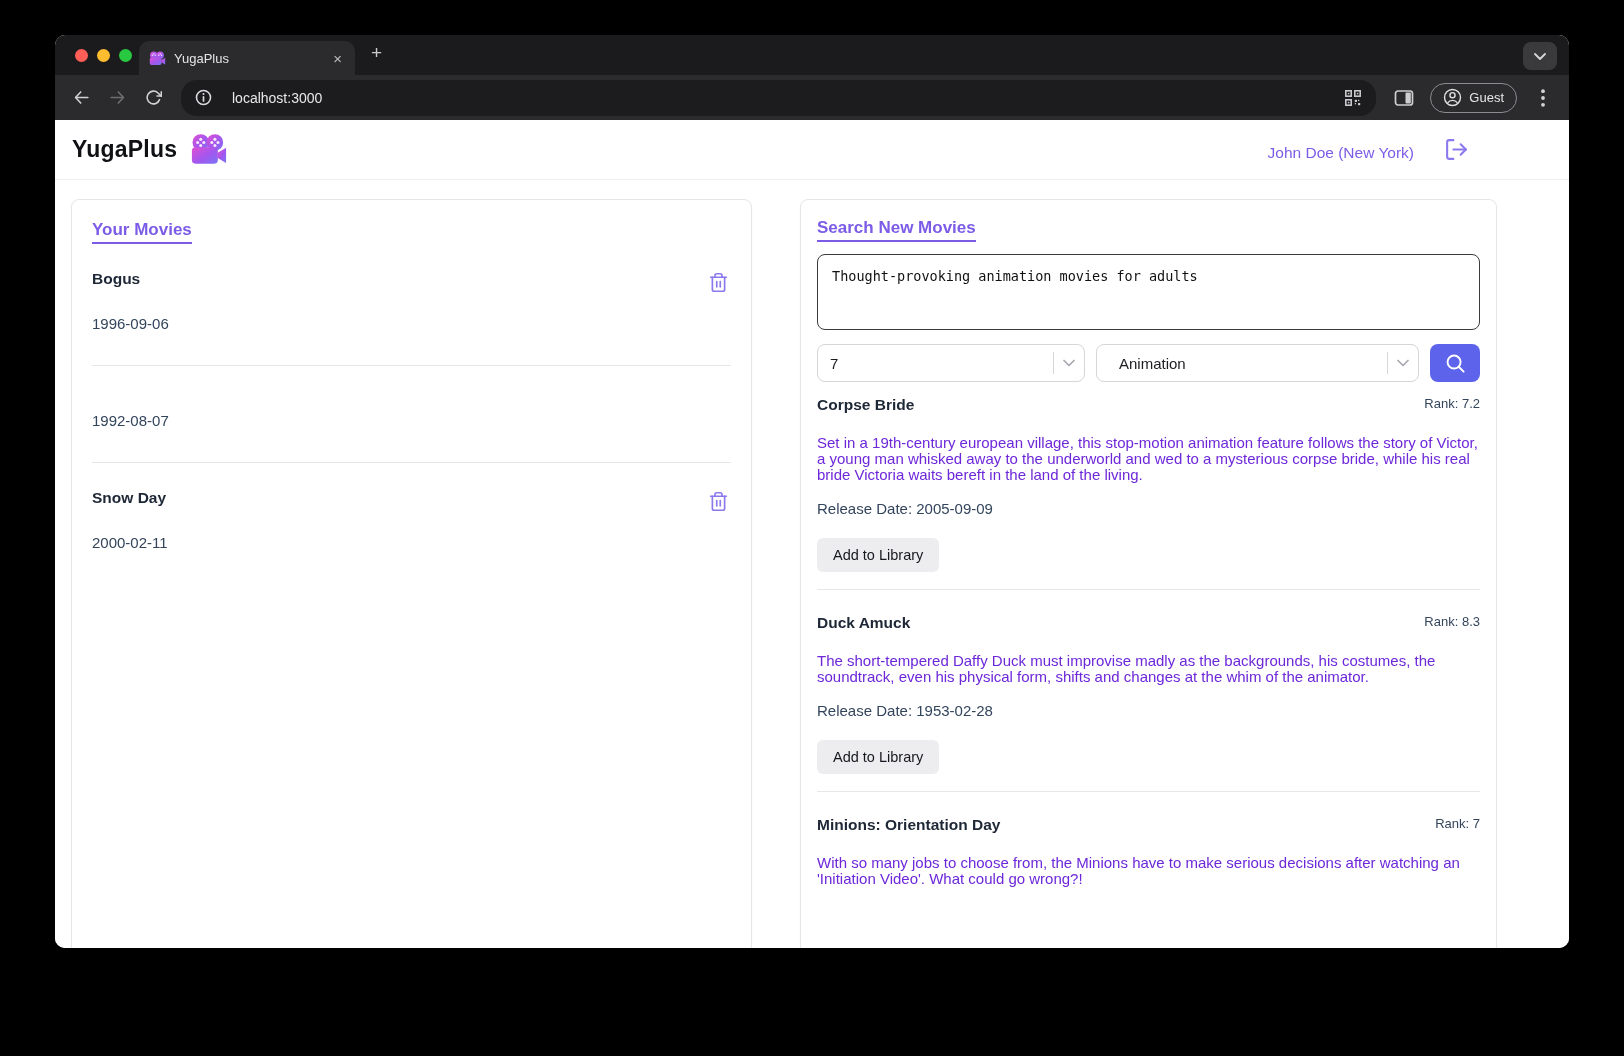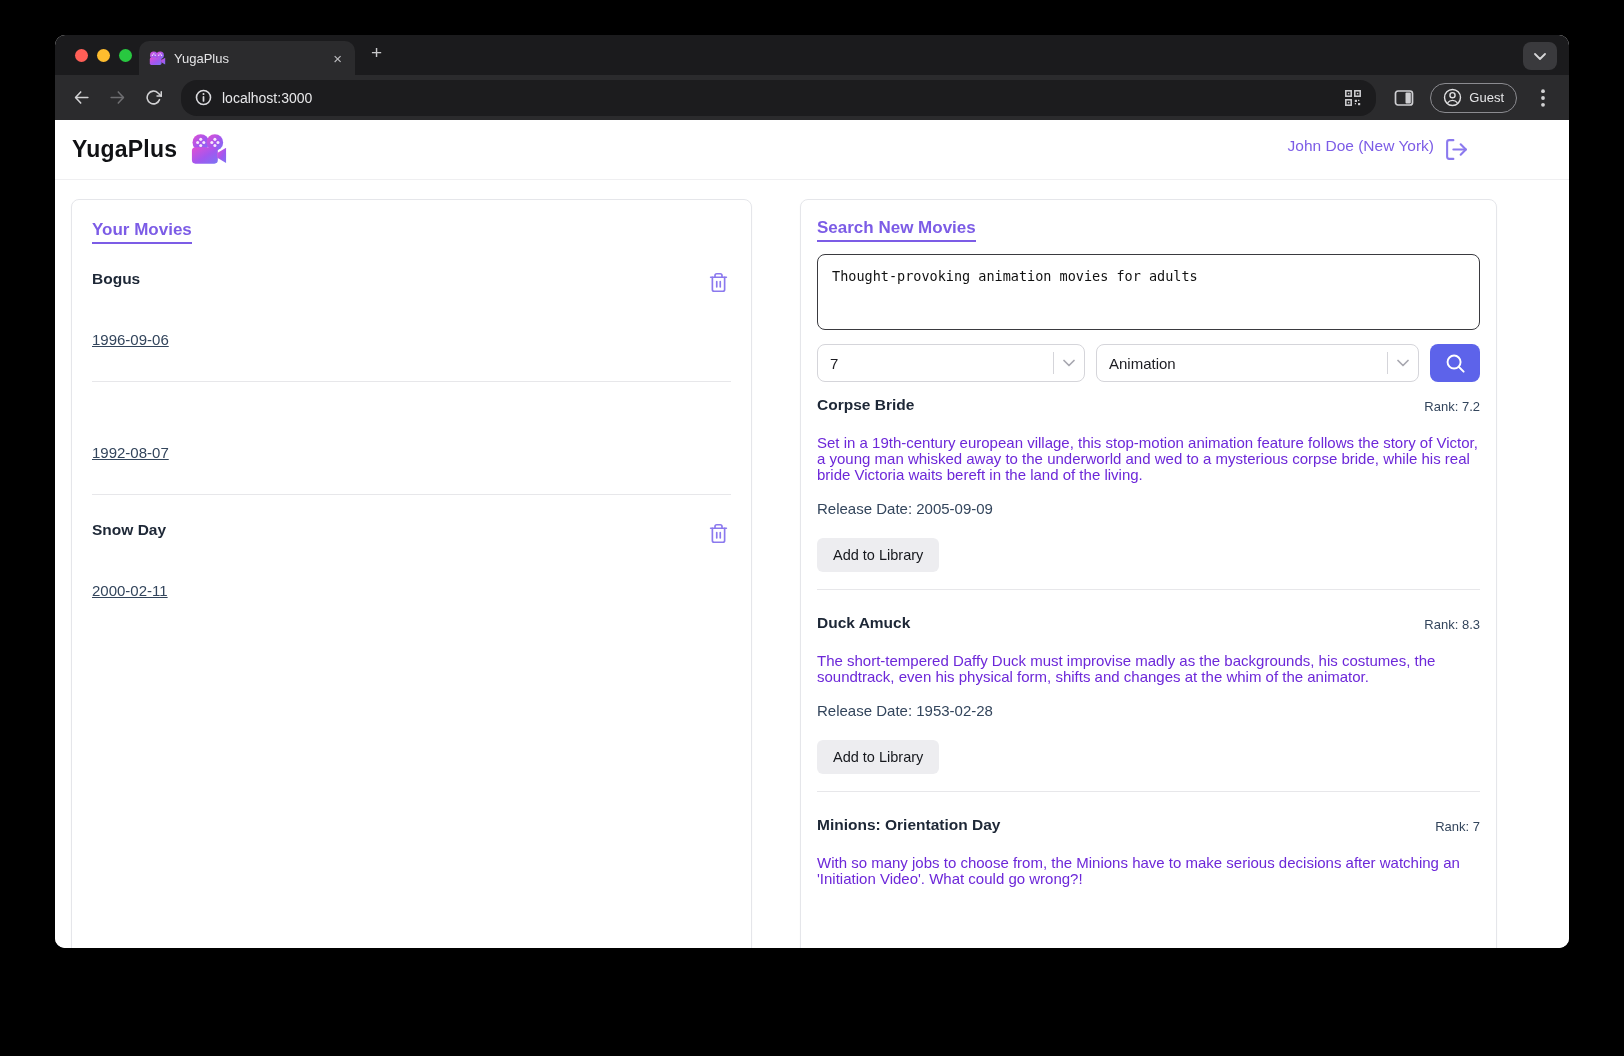--- a/index.html
+++ b/index.html
@@ -17,67 +17,67 @@
          display:flex; align-items:center; padding:0 10px; gap:8px; }
   .tab-title { color:#e4e4e6; font-size:13px; flex:1; }
   .tab-close { color:#bdbdc0; font-size:15px; cursor:default; padding:0 3px; }
   .newtab { color:#c8c8ca; font-size:19px; margin-left:16px; align-self:center; padding-bottom:4px; }
   .win-chevron { position:absolute; right:12px; top:7px; width:34px; height:28px; background:#3a3a3d;
                  border-radius:8px; display:flex; align-items:center; justify-content:center; }
 
   .toolbar { height:45px; background:#2b2b2d; display:flex; align-items:center; padding:0 12px; gap:8px; }
   .nav-btn { width:28px; height:28px; display:flex; align-items:center; justify-content:center; }
   .urlbar { flex:1; height:36px; background:#1c1c1e; border-radius:16px; display:flex; align-items:center;
-            padding:0 14px; gap:10px; margin:16px 6px; }
+            padding:0 14px; gap:20px; margin:16px 6px; }
   .url-text { color:#e8e8ea; font-size:14px; flex:1; }
   .guest { border:1px solid #8b8b90; border-radius:16px; height:30px; padding:0 12px;
            display:flex; align-items:center; gap:7px; color:#e6e6e8; font-size:13px; margin:0 4px; }
 
   
   .app { height:828px; background:#fff; overflow:hidden; }
   .app-header { height:60px; display:flex; align-items:center; padding:0 100px 0 17px; border-bottom:1px solid #efeff1; }
   .brand { font-size:23px; font-weight:bold; color:#101114; letter-spacing:0.2px; }
   .brand-logo { margin-left:13px; display:flex; }
-  .header-right { margin-left:auto; display:flex; align-items:flex-start; gap:10px; }
+  .header-right { margin-left:auto; display:flex; align-items:flex-end; gap:30px; }
   .user-name { color:#7c5ce6; font-size:15.5px; }
 
   .main { display:flex; gap:48px; padding:19px 72px 0 16px; align-items:flex-start; }
   .card { background:#fff; border:1px solid #e5e6ea; border-radius:8px; box-shadow:0 1px 2px rgba(0,0,0,0.04); height:900px; }
   .card-left { width:681px; padding:20px; }
   .card-right { flex:1; padding:18px 16px; }
 
   .section-title { display:inline-block; color:#7c5ce6; font-size:17px; font-weight:bold;
                    padding-bottom:2px; border-bottom:2px solid #7c5ce6; }
 
   
   .movie-item { padding-top:26px; }
   .movie-row { display:flex; align-items:flex-start; justify-content:space-between; }
   .movie-title { font-size:15.5px; font-weight:bold; color:#1d2736; }
-  .movie-date { margin-top:36px; font-size:15px; color:#33455c;text-decoration:underline; }
+  .movie-date { margin-top:20px; font-size:15px; color:#33455c; }
   .divider { border:0; border-top:1px solid #e7e7ea; margin-top:33px; }
   .trash-btn { background:none; border:0; cursor:pointer; display:flex; padding:2px; }
 
   
   .query-box { width:100%; height:76px; margin-top:12px; border:1px solid #3a3a3f; border-radius:8px;
                padding:13px 14px; font-family:"DejaVu Sans Mono", monospace; font-size:13.5px; color:#111;
                resize:none; outline:none; }
   .controls { display:flex; gap:11px; margin-top:10px; }
   .select { border:1px solid #d5d5da; border-radius:8px; height:38px; display:flex; align-items:center;
             background:#fff; font-size:15px; color:#1c1c22; }
   .select-rank { width:268px; }
-  .select-genre { flex:1; }
+  .select-genre { flex:1;padding-left:10px; }
   .select-val { padding-left:12px; flex:1; }
   .select-sep { width:1px; height:22px; background:#d5d5da; }
   .select-chev { width:30px; display:flex; align-items:center; justify-content:center; }
   .search-btn { width:50px; height:38px; background:#5d63ea; border:0; border-radius:8px;
                 display:flex; align-items:center; justify-content:center; cursor:pointer; }
 
   .result { padding:24px 0 17px; }
   .result-first { padding-top:14px; }
-  .result-head { display:flex; justify-content:space-between; align-items:flex-end; }
+  .result-head { display:flex; justify-content:space-between; align-items:flex-start; }
   .result-title { font-size:15.5px; font-weight:bold; color:#1d2736; }
   .result-rank { font-size:13px; color:#33455c; }
   .result-desc { margin-top:21px; font-size:15px; line-height:16px; color:#6d28d9; max-width:668px; }
   .result-release { margin-top:17px; font-size:15px; color:#33455c; }
   .add-btn { margin-top:21px; background:#ededf0; border:0; border-radius:6px; padding:9px 16px;
              font-size:14.5px; color:#16181d; font-family:"Liberation Sans", sans-serif; cursor:pointer; }
 </style>
 </head>
 <body>
 

